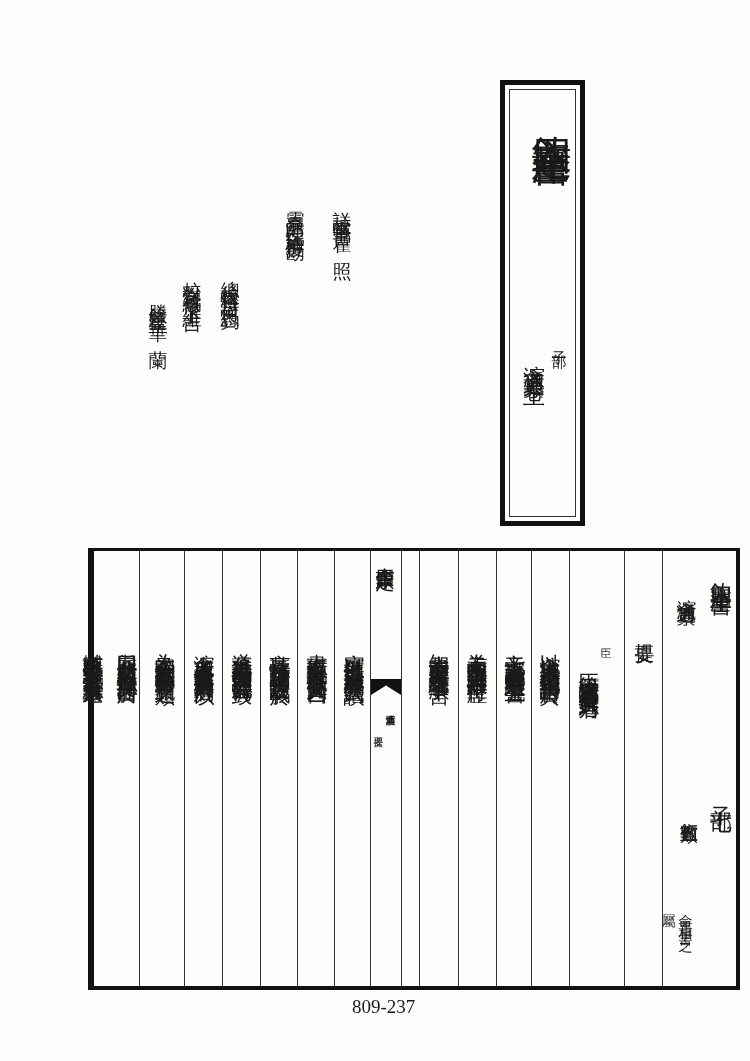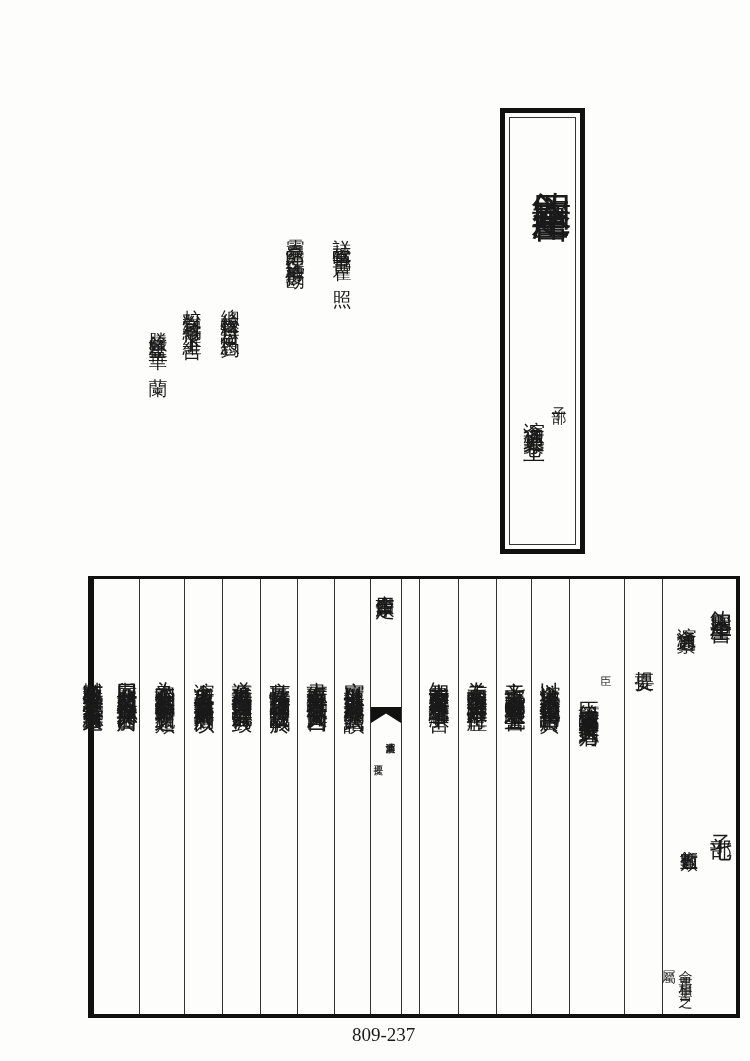--- a/index.html
+++ b/index.html
@@ -1,18 +1,18 @@
 <!DOCTYPE html>
 <html><head>
 <meta charset="utf-8">
 <style>
   html, body { margin:0; padding:0; }
   body { width:750px; height:1061px; background:#fdfdfb; position:relative; overflow:hidden;
          font-family:"DejaVu Serif", "Liberation Serif", serif; color:#1a1a1a; }
-  .abs { position:absolute;margin-top:28px; }
+  .abs { position:absolute; }
   .vt { writing-mode:vertical-rl; text-orientation:upright; white-space:nowrap; }
 
   
   #cover-box { left:500px; top:80px; width:85px; height:446px; border:5px solid #111; box-sizing:border-box; }
   #cover-inner { position:absolute; left:4px; top:4px; right:4px; bottom:4px; border:1px solid #333; }
   #cover-title { left:20px; top:20px; font-size:40px; letter-spacing:2px; }
   #cover-sub { left:14px; top:262px; font-size:22px; letter-spacing:4px; }
   #cover-bu { left:44px; top:254px; font-size:15px; letter-spacing:2px; }
 
   .credit { font-size:19px; letter-spacing:4px; }

